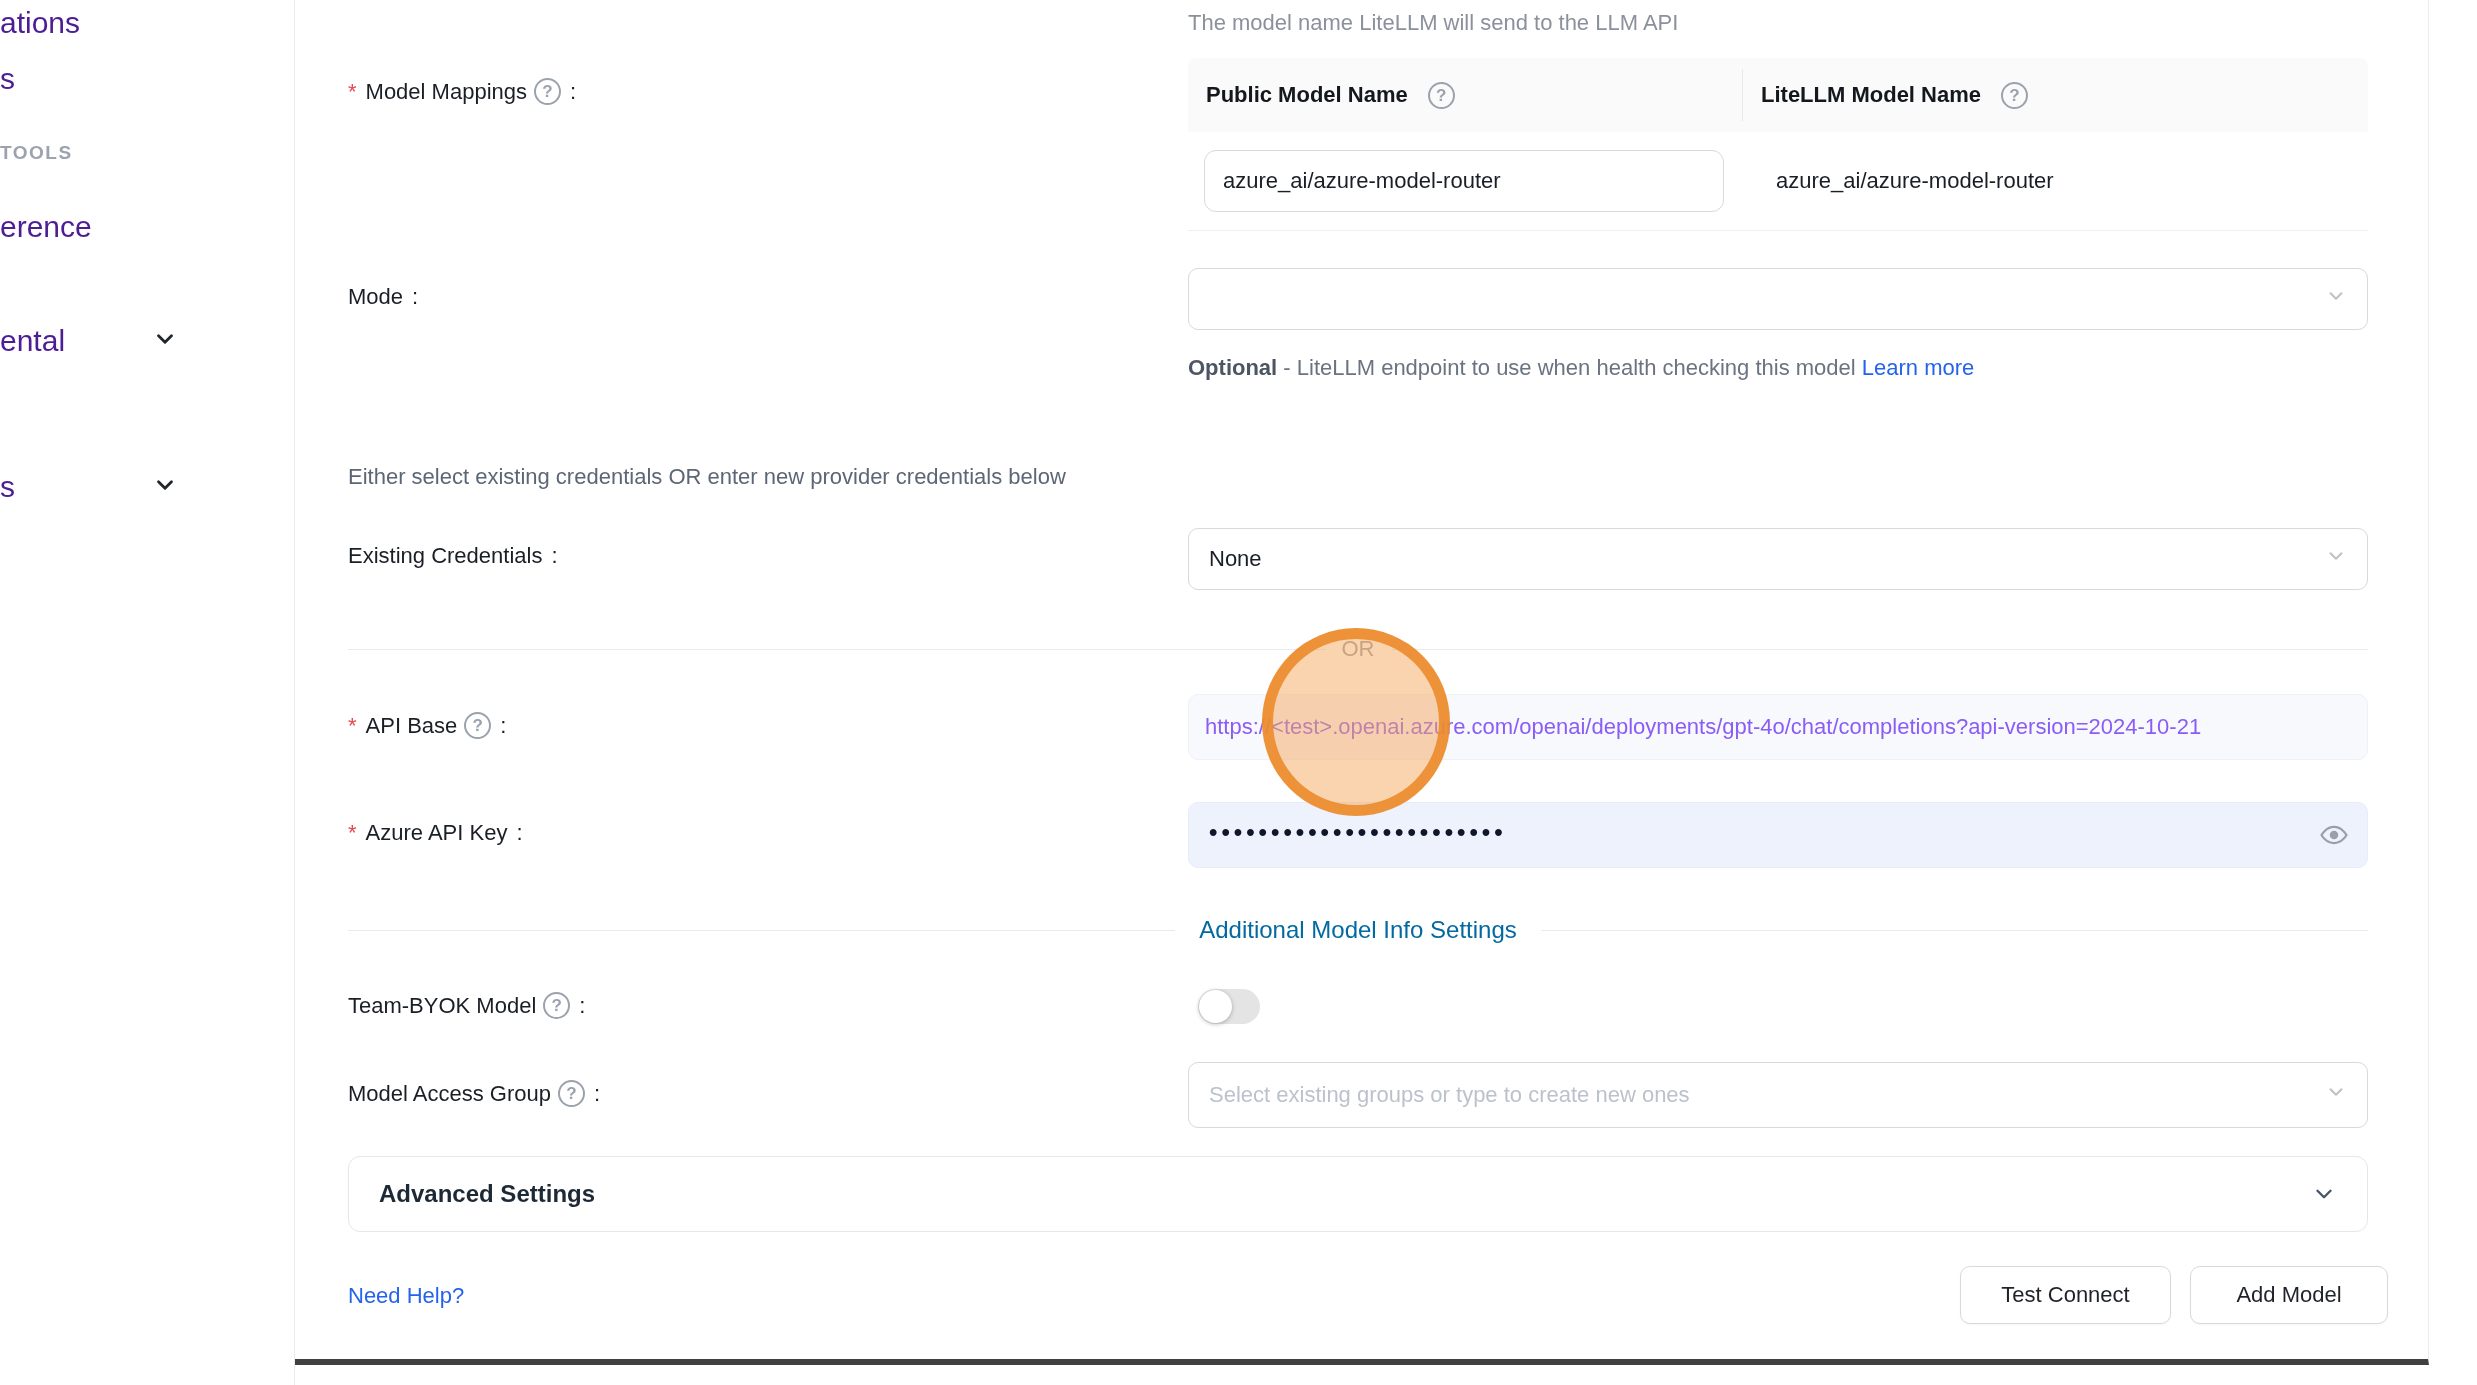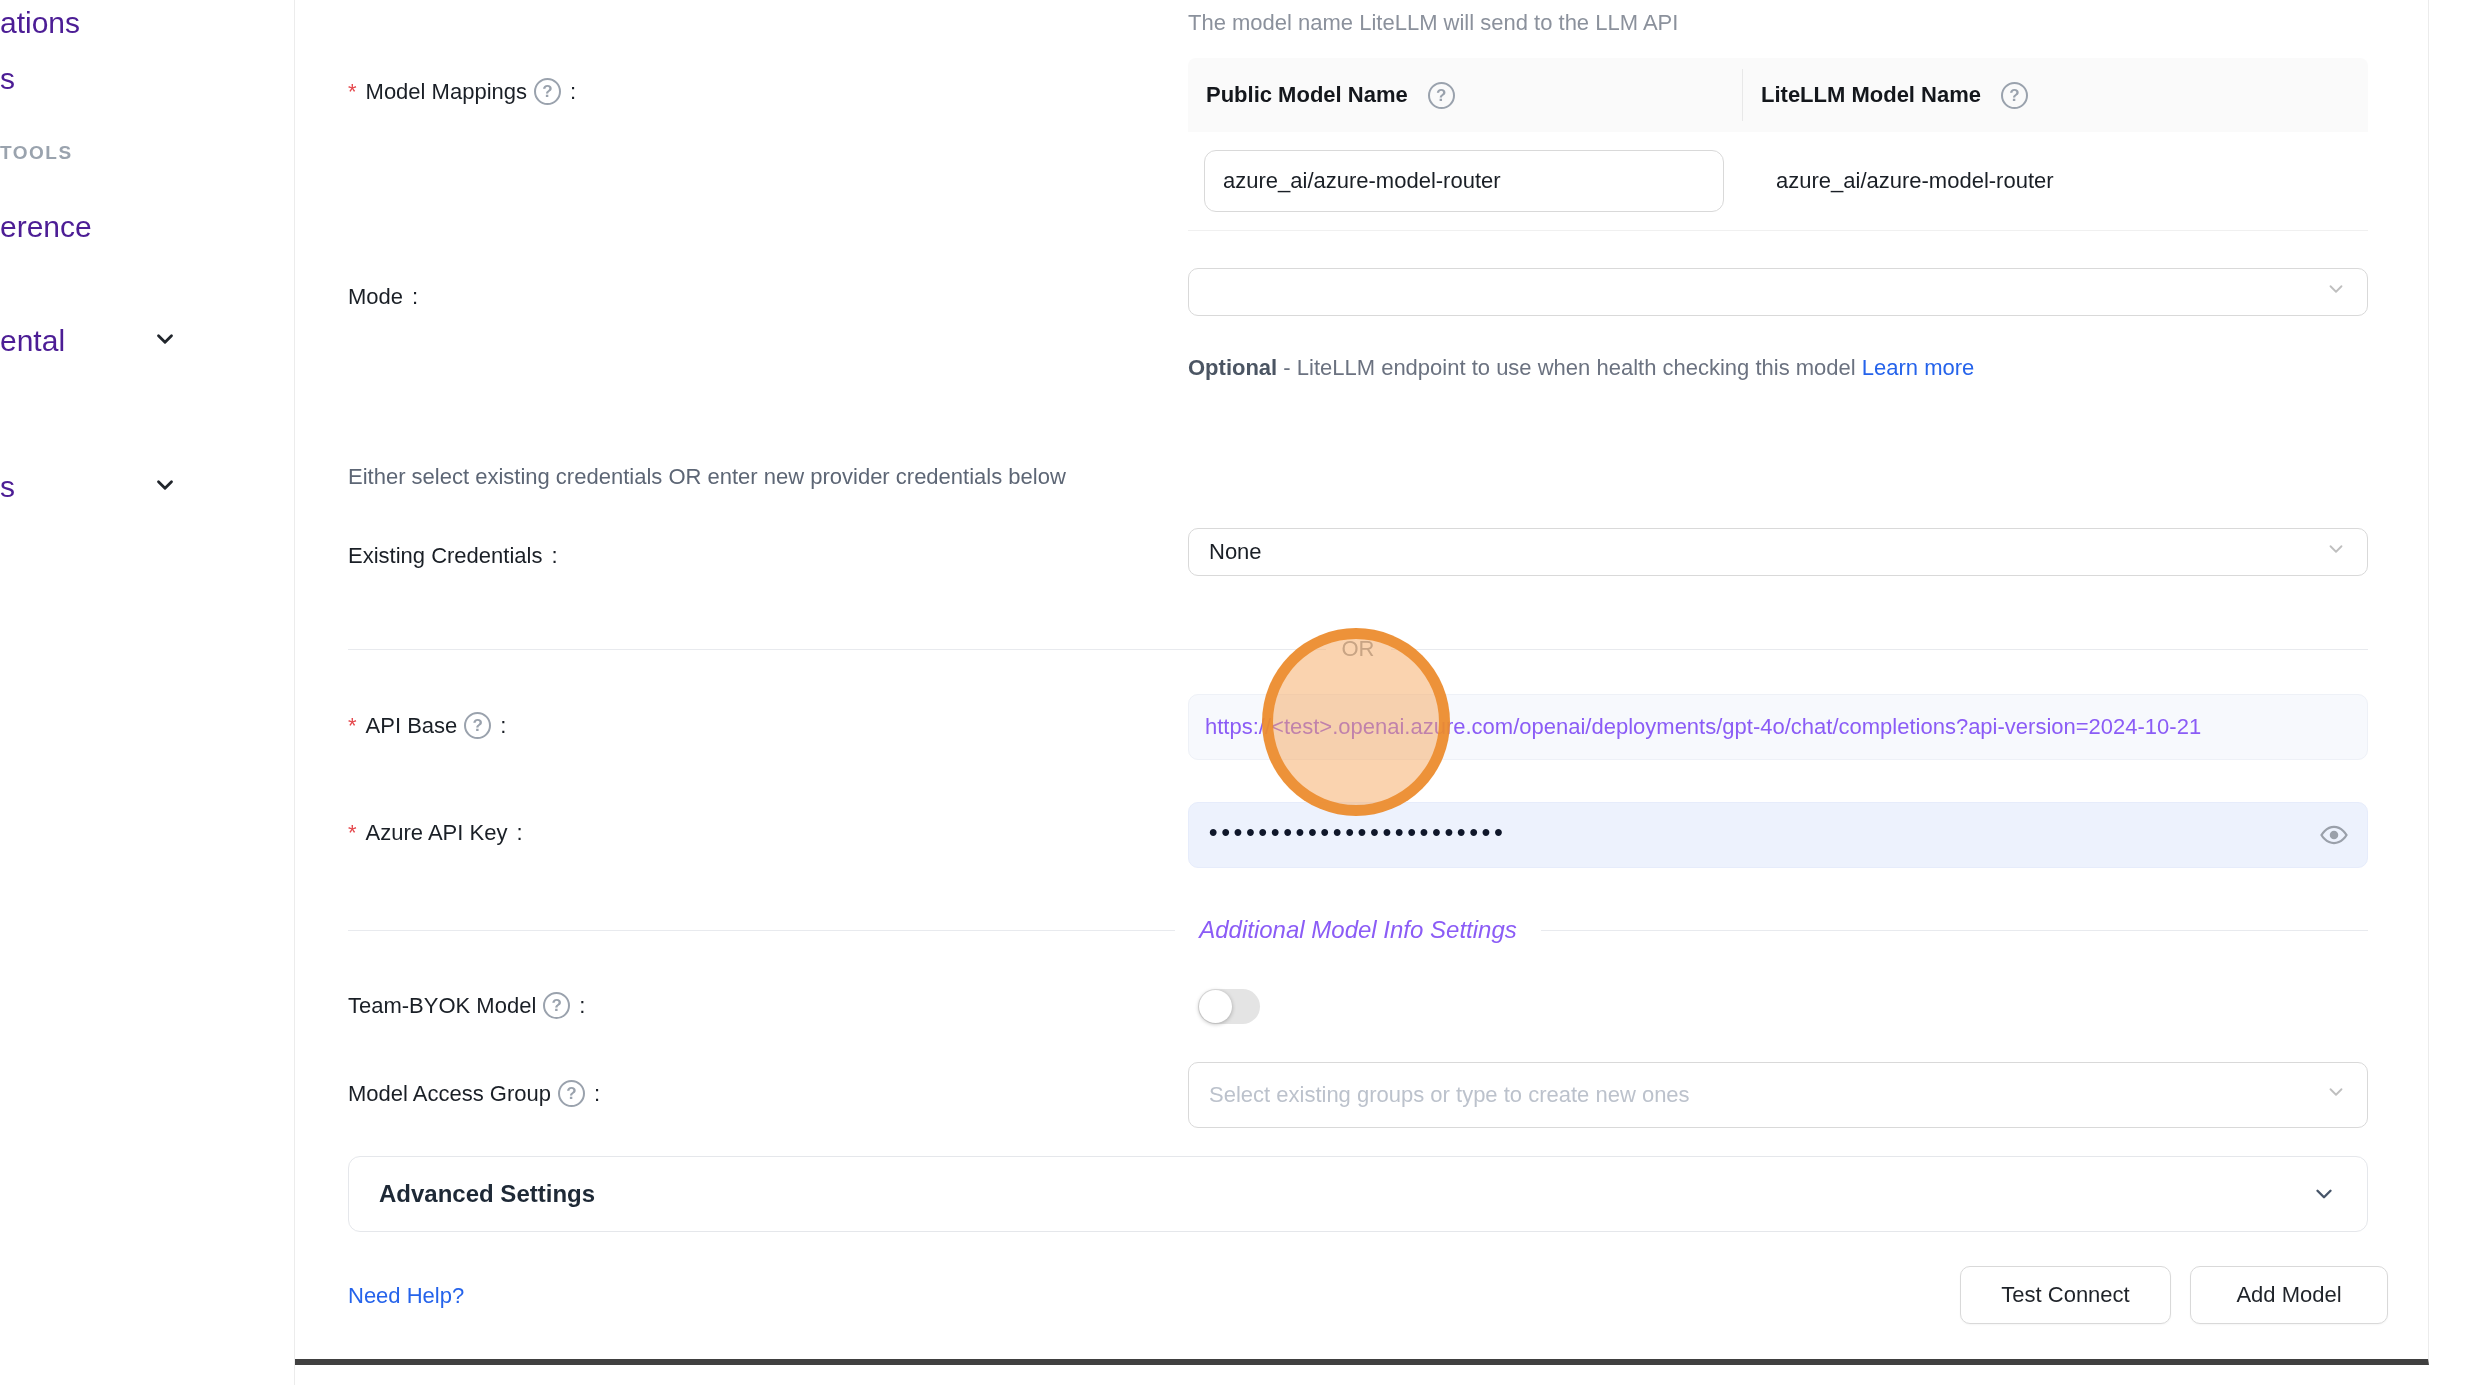--- a/index.html
+++ b/index.html
@@ -29,36 +29,36 @@
   .map-table { left:893px; top:58px; width:1180px; border-bottom:1px solid #f0f0f0; }
   .map-head { display:flex; background:#fafafa; height:74px; align-items:center; border-radius:8px 8px 0 0; }
   .map-th { display:flex; align-items:center; gap:20px; font-size:22px; font-weight:700; color:#14171c; padding-left:18px; }
   .map-th.c1 { width:554px; }
   .map-th.c2 { flex:1; border-left:1px solid #e8e8e8; height:52px; }
   .map-row { display:flex; align-items:center; height:98px; }
   .map-input { margin-left:16px; width:520px; height:62px; border:1px solid #d9d9d9; border-radius:12px; font-size:22px; color:#1a1f26; padding:0 18px; outline:none; font-family:"Liberation Sans",sans-serif; background:#fff; }
   .map-val { padding-left:34px; font-size:22px; color:#1a1f26; }
 
   
-  .select { position:absolute; left:893px; width:1180px; height:48px; border:1px solid #d9d9d9; border-radius:10px; background:#fff; display:flex; align-items:center; padding:0 20px; font-size:22px; color:#1a1f26; cursor:pointer; }
+  .select { position:absolute; left:893px; width:1180px; height:62px; border:1px solid #d9d9d9; border-radius:10px; background:#fff; display:flex; align-items:center; padding:0 20px; font-size:22px; color:#1a1f26; cursor:pointer; }
   .select .chev { position:absolute; right:20px; top:50%; transform:translateY(-50%); }
   .placeholder { color:#bcc2cc; }
 
   .field-readonly { position:absolute; left:893px; width:1180px; height:66px; background:#f7f9fd; border:1px solid #eef1f7; border-radius:10px; display:flex; align-items:center; padding:0 16px; font-size:22px; color:#8b5cf6; white-space:nowrap; overflow:hidden; }
   .field-password { position:absolute; left:893px; width:1180px; height:66px; background:#edf2fd; border:1px solid #e6ecfb; border-radius:10px; display:flex; align-items:center; padding:0 20px; }
   .dots { font-size:24px; letter-spacing:4px; color:#0f172a; font-weight:700; line-height:1; transform:translateY(-3px); }
   .eye { position:absolute; right:18px; top:50%; transform:translateY(-50%); cursor:pointer; display:flex; }
 
   
   .or-wrap { position:absolute; left:53px; width:2020px; display:flex; align-items:center; }
   .or-wrap .line { flex:1; border-top:1px solid #e8eaee; }
   .or-text { padding:0 16px; color:#9aa0a8; font-size:22px; }
   .sec-div { position:absolute; left:53px; width:2020px; display:flex; align-items:center; }
   .sec-div .line { flex:1; border-top:1px solid #e8eaee; }
-  .sec-div .txt { padding:0 24px; color:#8b5cf6; font-size:24px; white-space:nowrap;font-style:italic; }
+  .sec-div .txt { padding:0 24px; color:#0369a1; font-size:24px; white-space:nowrap; }
 
   
   .switch { position:absolute; left:903px; width:62px; height:35px; background:#e4e4e4; border-radius:18px; cursor:pointer; }
   .switch .knob { position:absolute; left:1px; top:1px; width:33px; height:33px; background:#fff; border-radius:50%; box-shadow:0 1px 4px rgba(0,0,0,.28); }
 
   
   .adv-box { position:absolute; left:53px; width:2020px; height:76px; border:1px solid #e5e7eb; border-radius:12px; background:#fff; display:flex; align-items:center; padding:0 30px; cursor:pointer; }
   .adv-box .lbl { font-size:24px; font-weight:700; color:#1e2936; flex:1; }
 
   .link { color:#2563eb; font-size:22px; cursor:pointer; }

